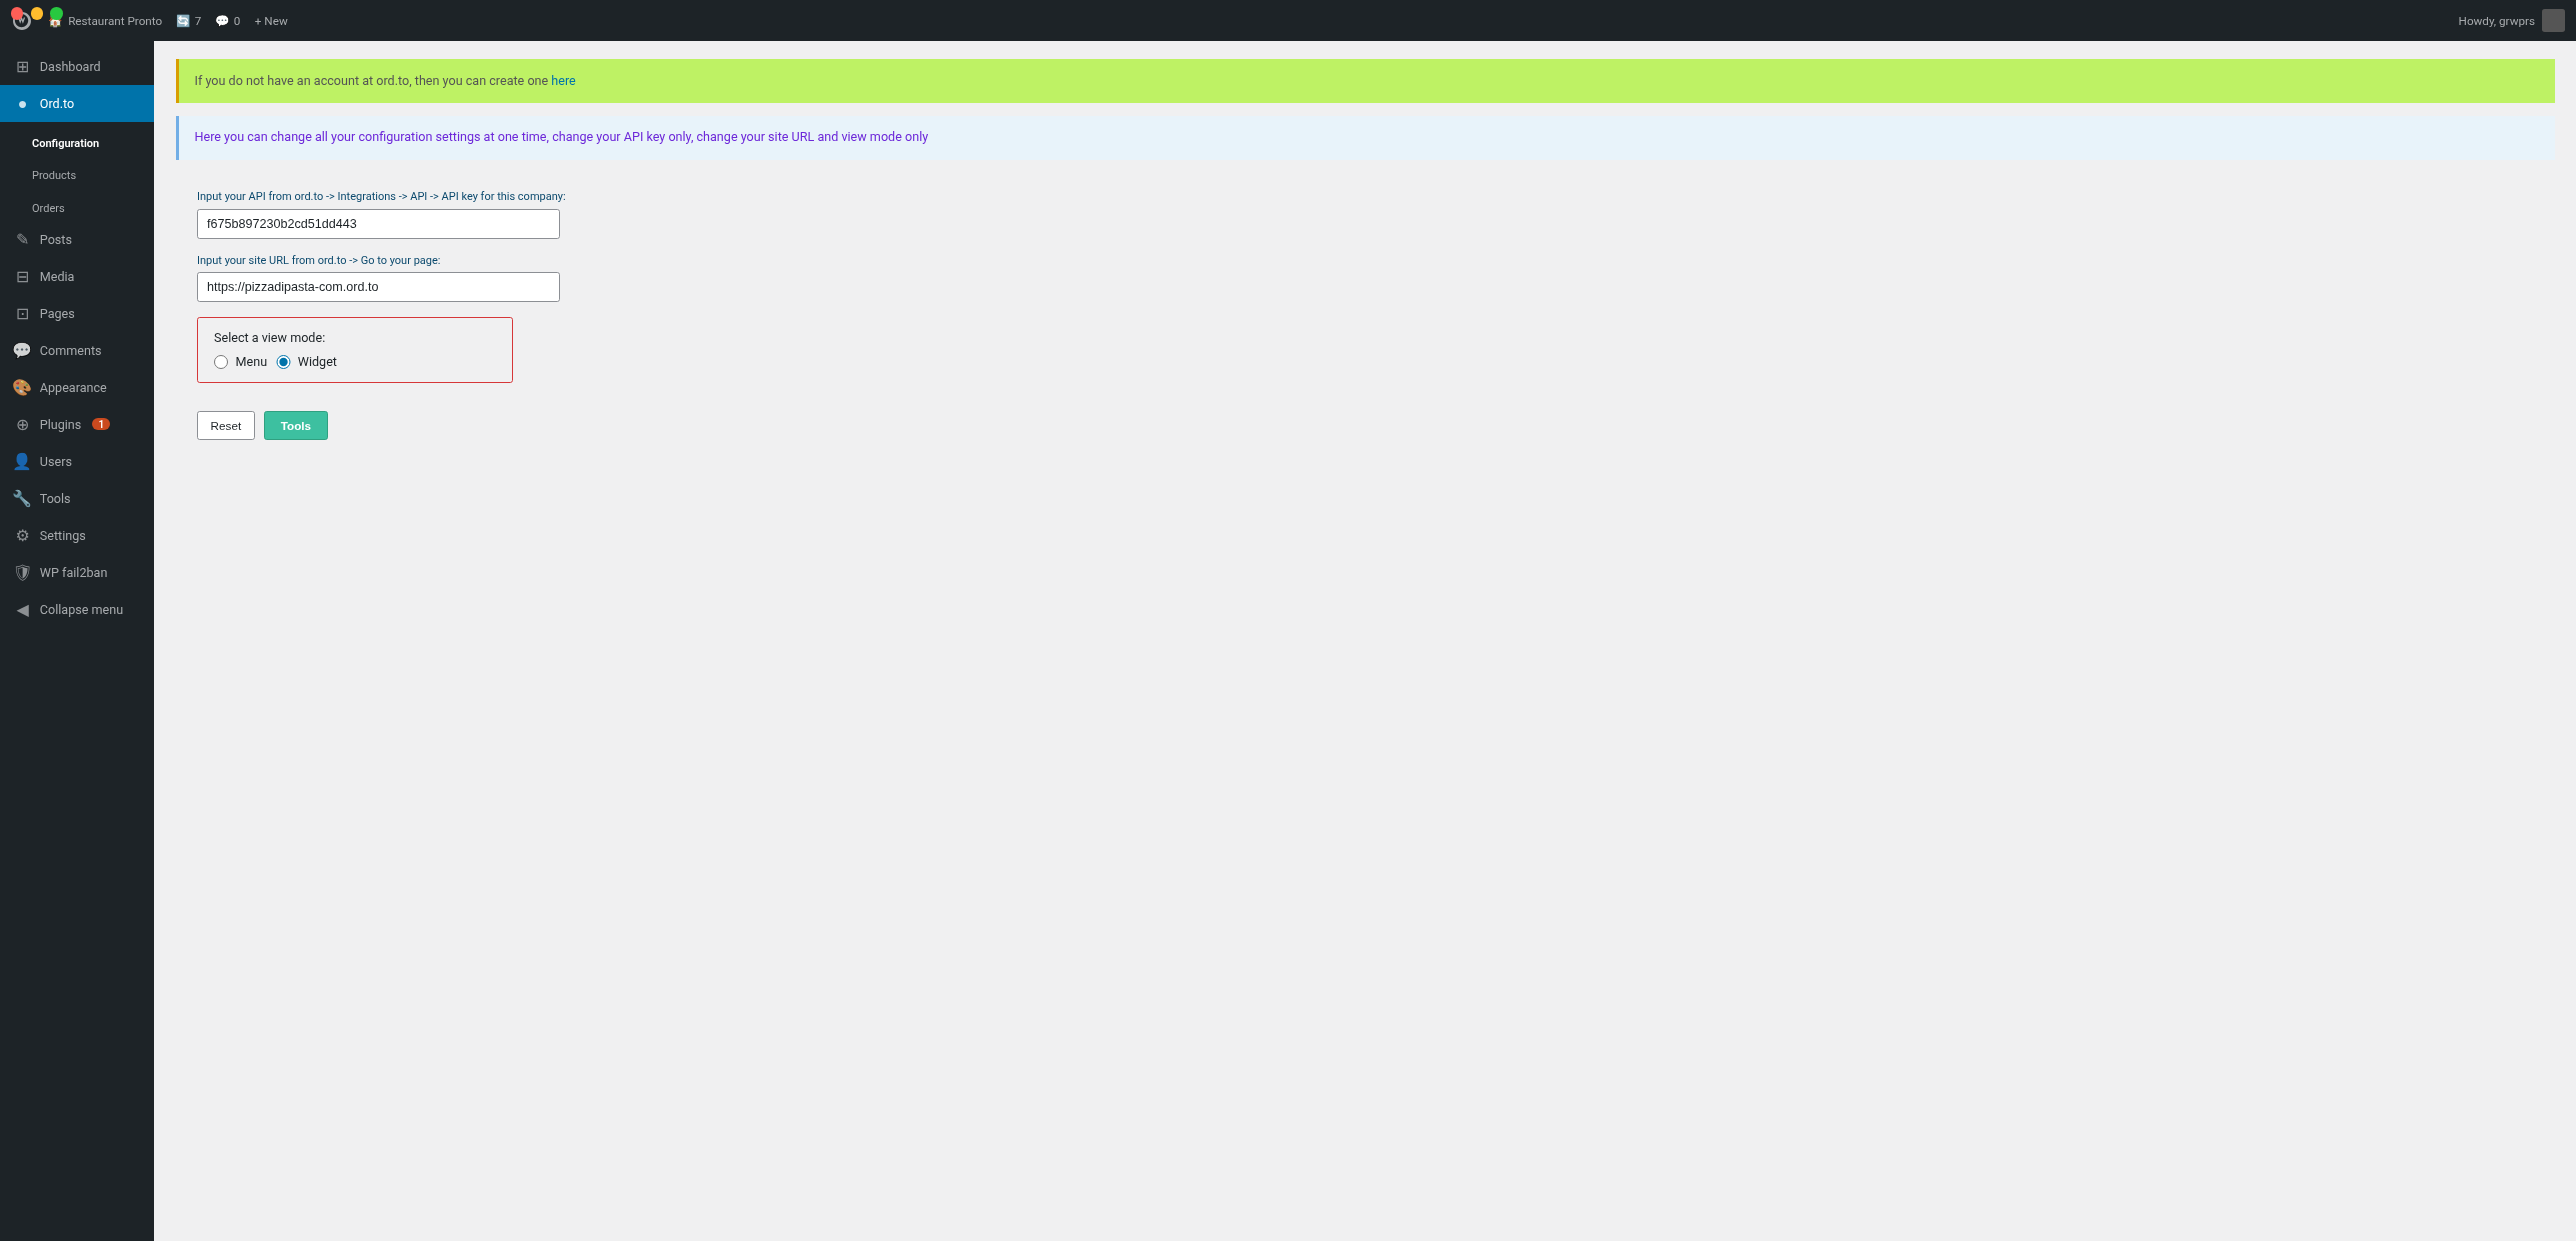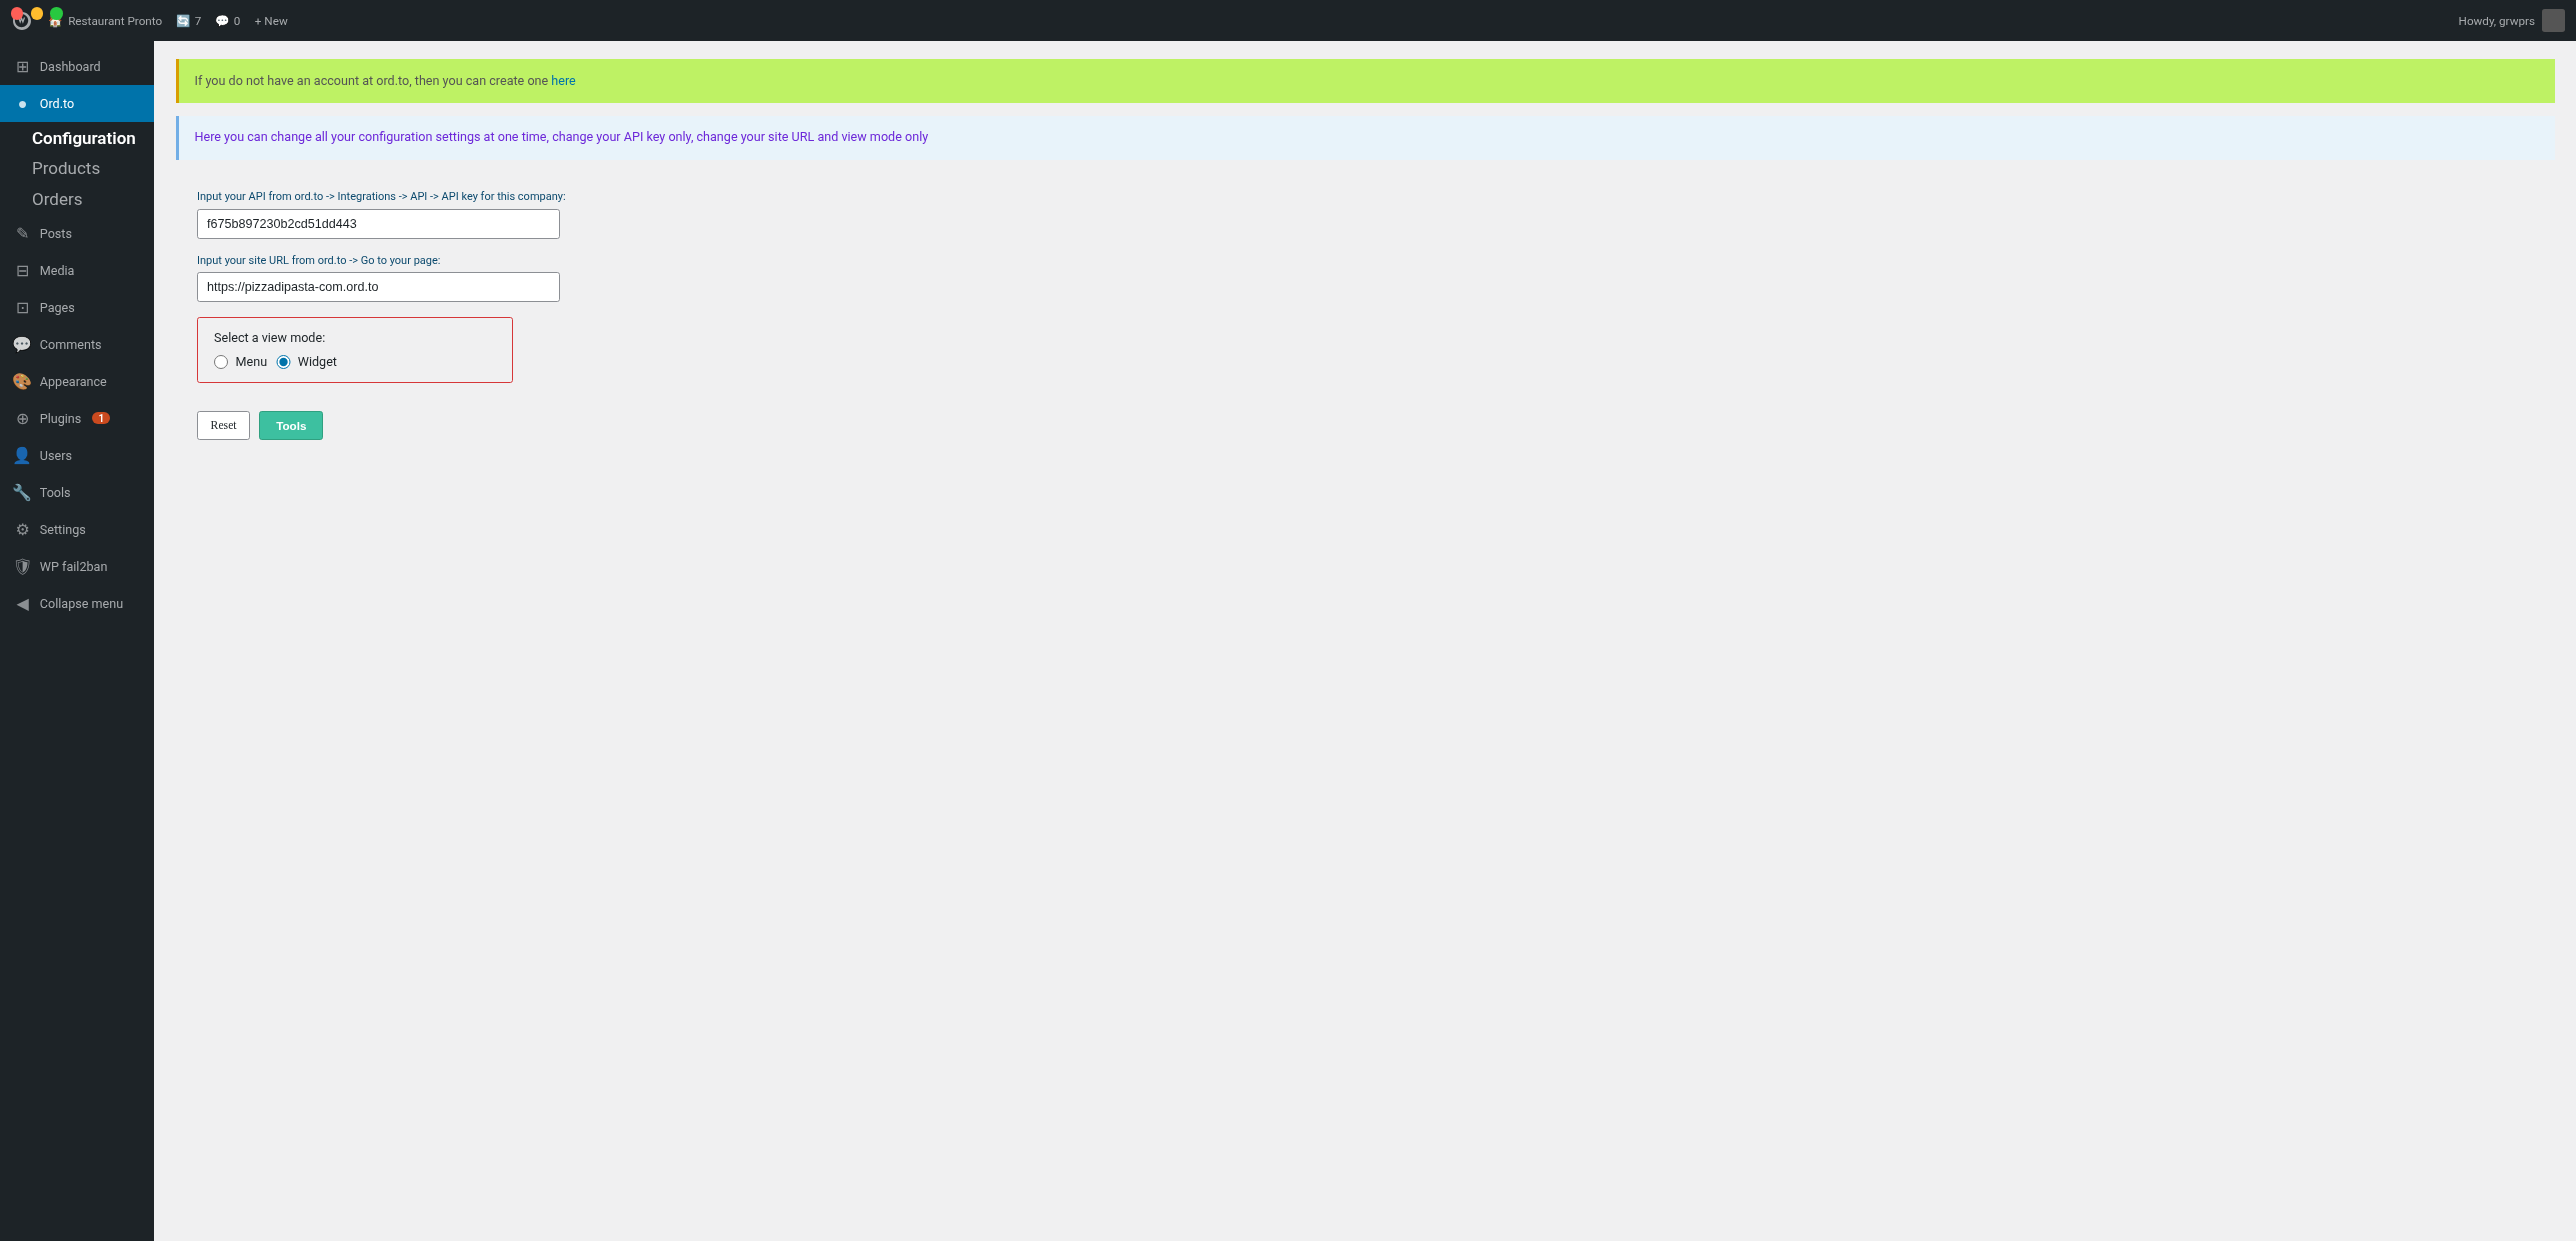--- a/index.html
+++ b/index.html
@@ -64,22 +64,23 @@
       white-space: nowrap;
     }
     .sidebar-item.active { background: #0073aa; color: #fff; }
     .sidebar-item .icon { font-size: 16px; width: 20px; text-align: center; }
 
     .sidebar-sub { padding-left: 0; }
     .sidebar-sub-item {
       display: block;
       padding: 5.4px 12.6px 5.4px 32px;
       color: #a7aaad;
-      font-size: 17px;
-      cursor: pointer;
+      font-size: 11px;
+      cursor: pointer;
+      margin-top: 9px;
     }
     .sidebar-sub-item.active { color: #fff; font-weight: 600; }
 
     
     .main {
       flex: 1;
       padding: 18px 21.5px;
       background: #f0f0f1;
     }
 
@@ -156,21 +157,20 @@
       display: flex; align-items: center; gap: 9px;
     }
     .btn-reset {
       background: #fff;
       border: 0.9px solid #8c8f94;
       border-radius: 2.7px;
       padding: 7.2px 12.6px;
       font-size: 11.7px;
       color: #1d2327;
       cursor: pointer;
-      font-family: Liberation Serif, serif;
     }
     .btn-save {
       background: #3dc0a0;
       border: 0.9px solid #30a080;
       border-radius: 2.7px;
       padding: 7.2px 16px;
       font-size: 11.7px;
       color: #fff;
       cursor: pointer;
       font-weight: 600;

